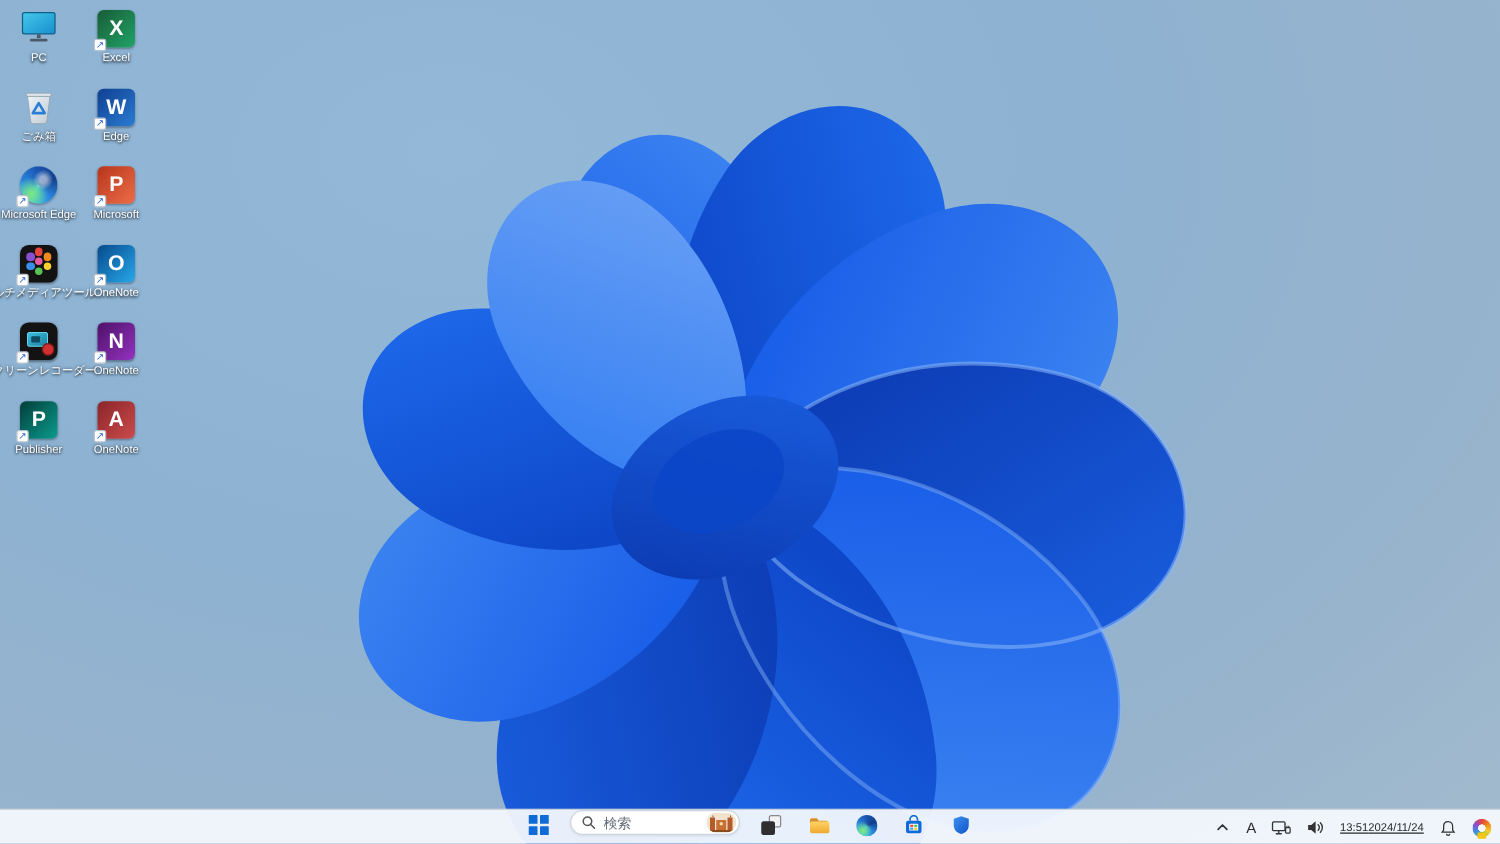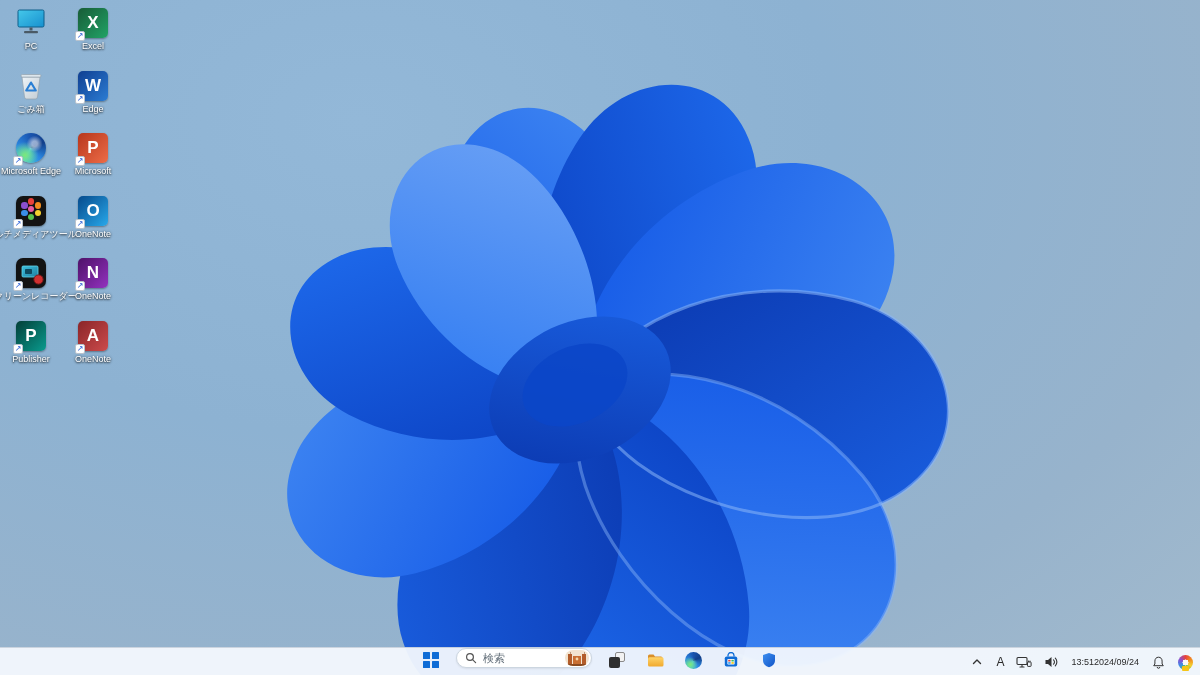--- a/index.html
+++ b/index.html
@@ -57,21 +57,21 @@
   .taskview .back { position:absolute; right:0; top:0; width:10px; height:10px; background:#f2f2f2; border:1px solid #8a8a8a; border-radius:2px; }
   .taskview .front { position:absolute; left:0; bottom:0; width:11px; height:11px; background:#2f2f2f; border-radius:2px; }
   .edge-mini { width:17px; height:17px; border-radius:50%;
     background:
       radial-gradient(circle at 30% 74%, #7de87a 0%, rgba(125,232,122,0) 44%),
       conic-gradient(from 210deg, #3dc8f0, #2a86e0, #1a55b0, #123f8a, #2a86e0, #3dc8f0); }
 
   .tb-tray { position:absolute; right:5px; top:0; height:28px; display:flex; align-items:center; gap:8px; }
   .tray-btn { height:24px; display:flex; align-items:center; justify-content:center; padding:0 2px; border-radius:4px; }
   .ime { font-size:12px; color:#2a2a2a; }
-  .clock { text-align:right; font-size:9px; line-height:10px; color:#2a2a2a; }
+  .clock { text-align:right; font-size:9px; line-height:10px; color:#2a2a2a;text-decoration:underline; }
   .mmtray { position:relative; width:15px; height:15px; border-radius:50%;
     background:
       radial-gradient(circle, #f8f8f8 0 27%, rgba(255,255,255,0) 30%),
       conic-gradient(#e8423c,#f08a1e,#f5d02e,#57c24e,#3a8fe8,#8a4fd0,#e8423c); }
   .mmtray .badge { position:absolute; left:4px; bottom:-1px; width:7px; height:5px; background:#f5c518; border-radius:1px; }
 </style>
 </head>
 <body>
 
 <div class="screen">
@@ -346,21 +346,21 @@
         </svg>
       </div>
       <div class="tray-btn">
         <svg width="15" height="14" viewBox="0 0 15 14">
           <polygon points="1.5,5 4,5 7.5,2 7.5,12 4,9 1.5,9" fill="#333"></polygon>
           <path d="M9.5,4.8 a3,3 0 0 1 0,4.4 M11.3,3.2 a5.4,5.4 0 0 1 0,7.6" fill="none" stroke="#333" stroke-width="1.1" stroke-linecap="round"></path>
         </svg>
       </div>
       <div class="tray-btn clock">
         <div>13:51</div>
-        <div>2024/09/24</div>
+        <div>2024/11/24</div>
       </div>
       <div class="tray-btn">
         <svg width="15" height="15" viewBox="0 0 15 15">
           <path d="M7.5,2.2 c-2.3,0 -3.6,1.7 -3.6,3.9 v2.9 l-1.2,1.7 h9.6 l-1.2,-1.7 v-2.9 c0,-2.2 -1.3,-3.9 -3.6,-3.9 z" fill="none" stroke="#333" stroke-width="1"></path>
           <path d="M6.2,12 a1.3,1.3 0 0 0 2.6,0" fill="none" stroke="#333" stroke-width="1"></path>
         </svg>
       </div>
       <div class="tray-btn">
         <span class="mmtray">
           <span class="badge"></span>

